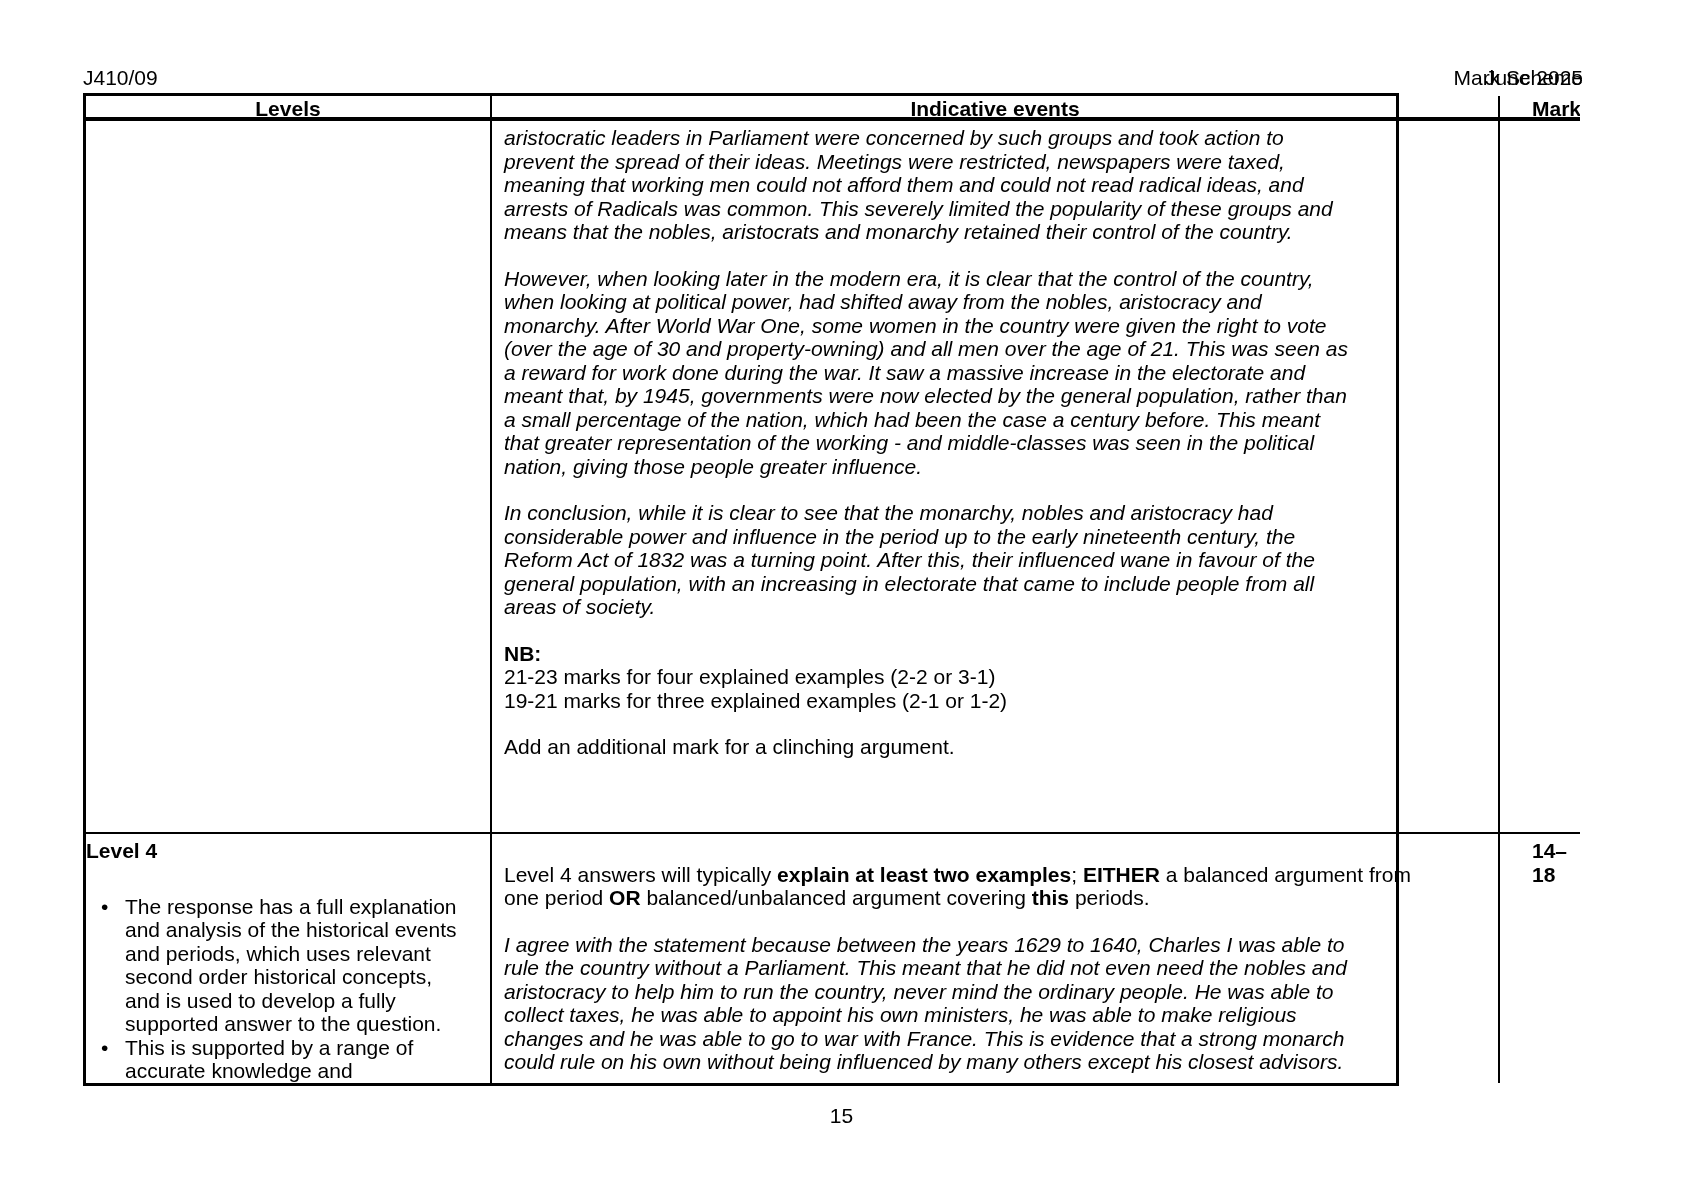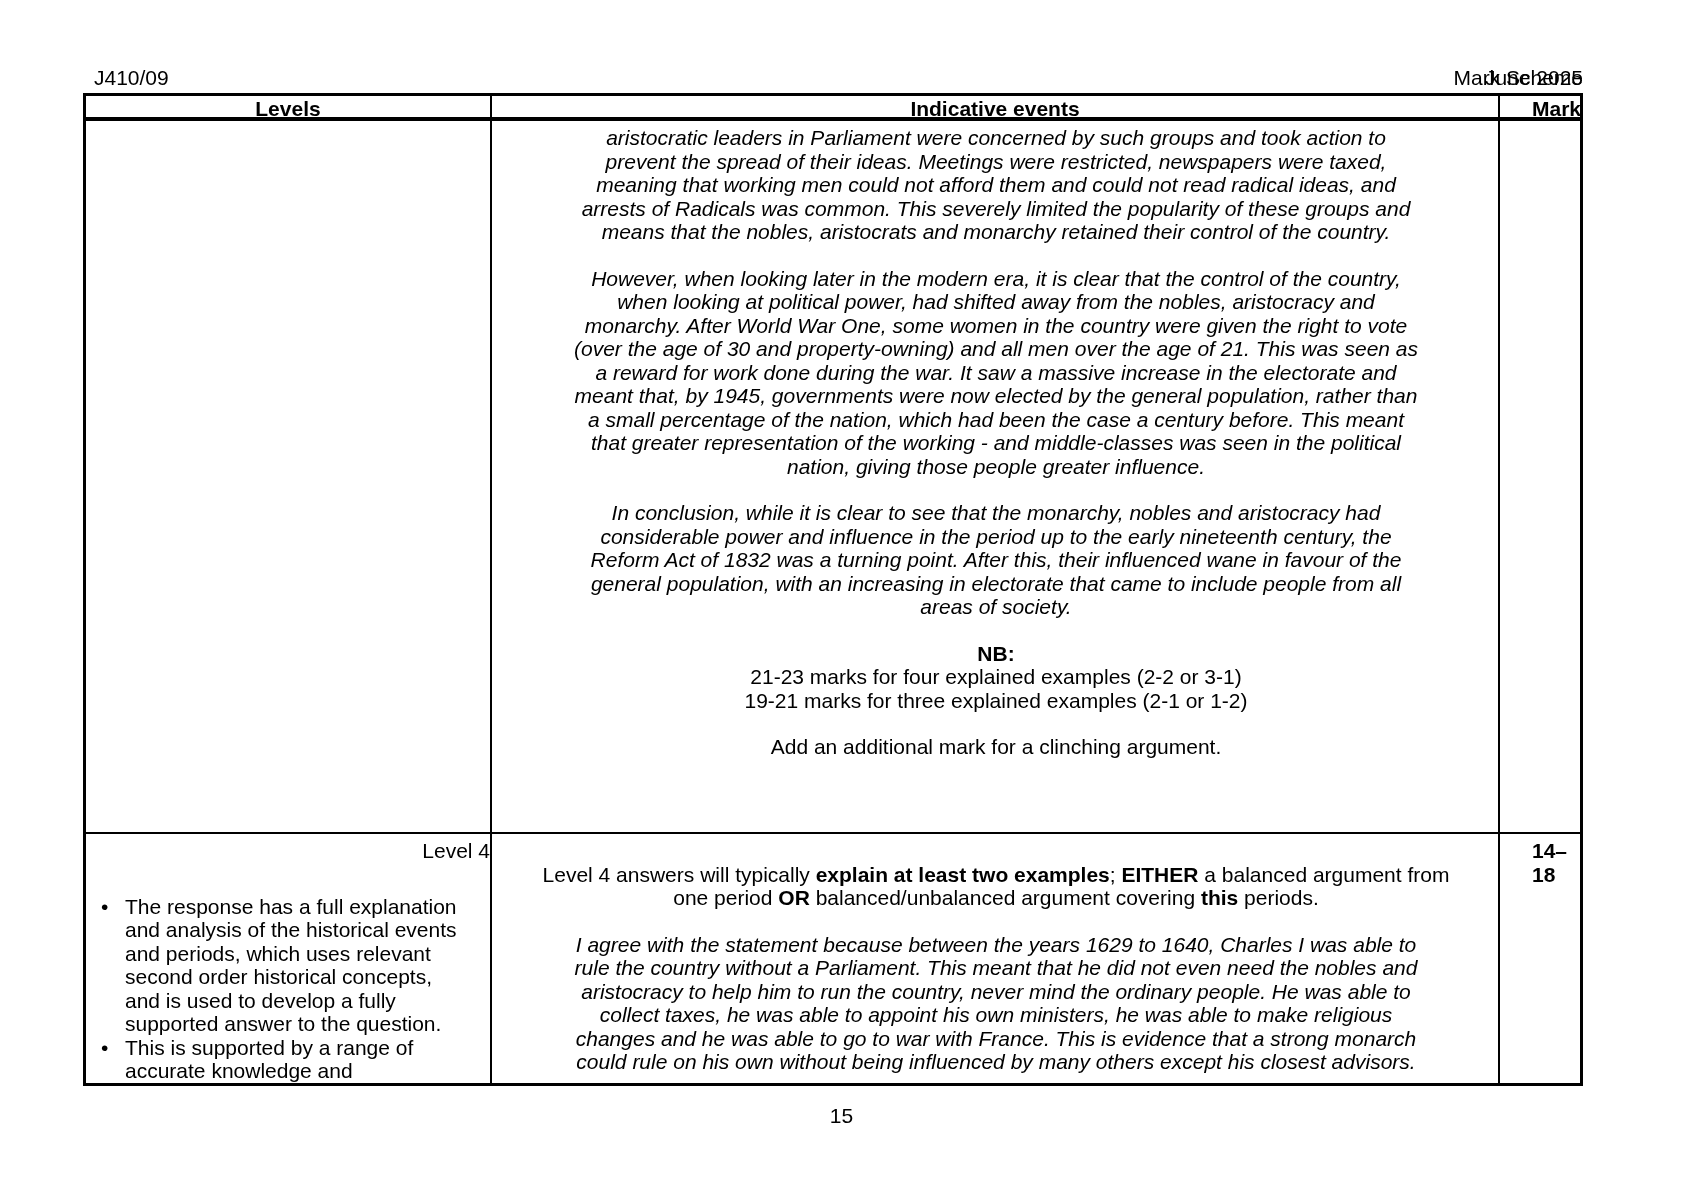--- a/index.html
+++ b/index.html
@@ -3,43 +3,43 @@
 <meta charset="utf-8">
 <style>
   * { margin: 0; padding: 0; box-sizing: border-box; }
   html, body { background: #ffffff; }
   body {
     width: 1683px; height: 1190px; position: relative;
     font-family: "Liberation Sans", "DejaVu Sans", sans-serif;
     font-size: 21px; line-height: 23.5px; color: #000;
   }
   .page-header { position: absolute; left: 83px; top: 66px; width: 1500px; height: 26px; }
-  .ph-left  { position: absolute; left: 11px; top: 0; }
+  .ph-left  { position: absolute; left: 0; top: 0; }
   .ph-title { position: absolute; left: 0; top: 0; width: 100%; text-align: right; }
   .ph-right { position: absolute; right: 0; top: 0; }
 
   .mstable {
-    position: absolute; left: 83px; top: 93px; width: 1500px; height: 993px;
+    position: absolute; left: 83px; top: 93px; width: 1316px; height: 993px;
     border: 3px solid #000;
     display: grid;
     grid-template-columns: 406px 1008px 80px;
     grid-template-rows: 25px 713px auto;
   }
   .cell { border-right: 2px solid #000; border-bottom: 2px solid #000; overflow: hidden; }
   .cell.last-col { border-right: none; padding-left: 32px; }
   .cell.hdr { border-bottom: 4px solid #000; font-weight: bold; text-align: center; padding-top: 1px; }
   .cell.bottom-row { border-bottom: none; }
 
-  .content-pad { padding: 5px 10px 0 12px; text-align: center; }
+  .content-pad { padding: 5px 10px 0 12px; }
   .para { white-space: pre-line; margin-bottom: 23px; }
   .para.tight { margin-bottom: 0; }
   .italic { font-style: italic; }
   .bold { font-weight: bold; }
 
-  .lvl-title { font-weight: normal; text-align: right; padding-top: 5px; }
+  .lvl-title { font-weight: bold; text-align: left; padding-top: 5px; }
   .bullets { margin-top: 32px; }
   .bullet { display: flex; align-items: flex-start; }
   .bullet .dot { flex: none; width: 39px; padding-left: 15px; }
   .bullet .btxt { width: 347px; }
 
   .marks-val { font-weight: bold; text-align: left; padding-top: 5px; }
 
   .page-footer { position: absolute; left: 0; top: 1104px; width: 100%; text-align: center; }
 </style>
 </head>

